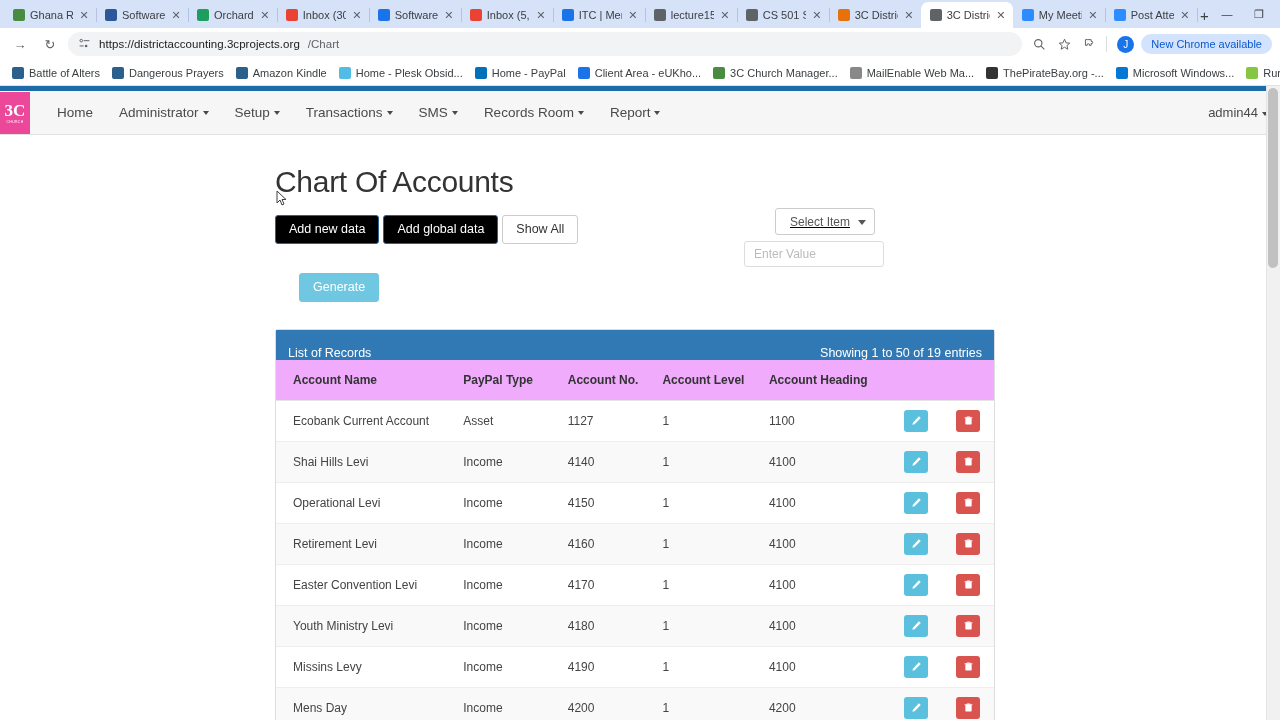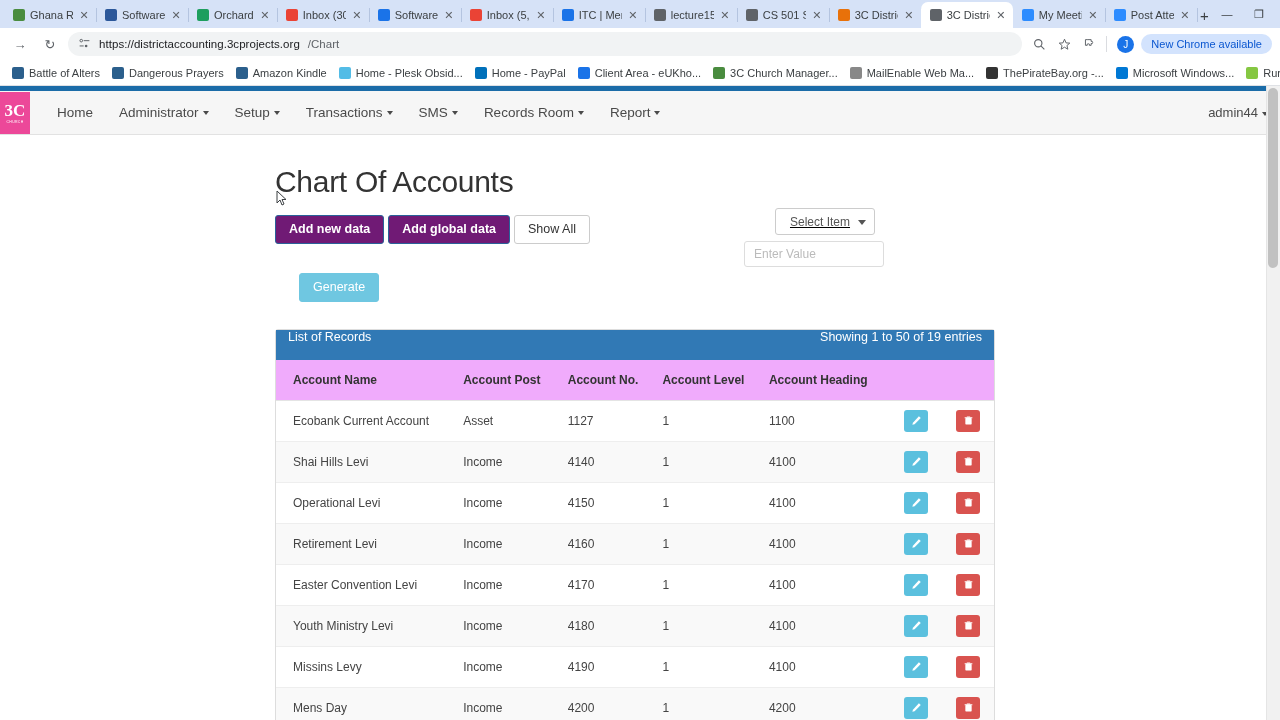--- a/index.html
+++ b/index.html
@@ -149,21 +149,21 @@
     font-size: 30px; font-weight: 400; color: #333; letter-spacing: -.3px;
     margin-bottom: 16px; font-family: "Liberation Sans", sans-serif;
   }
 
   .toolrow { display: flex; align-items: flex-start; position: relative; height: 30px; }
   .btn {
     font-size: 12.5px; padding: 7px 13px; border-radius: 3px;
     border: 1px solid transparent; line-height: 1; white-space: nowrap;
     font-family: "Liberation Sans", sans-serif; cursor: default;
   }
-  .btn-primary { background: #701a75; color: #fff; border-color: #2a6299; font-weight: bold; }
+  .btn-primary { background: #000000; color: #fff; border-color: #2a6299; }
   .btn-default { background: #fff; color: #333; border-color: #ccc; }
   .btn-info { background: #6fc7e1; color: #fff; border-color: #6fc7e1; }
   .btn-gap { margin-right: 4px; }
 
   .filterbox {
     position: absolute; left: 500px; top: -7px; width: 130px; text-decoration: underline;
   }
   .select-item {
     width: 100px; height: 27px; border: 1px solid #ccc; border-radius: 3px;
     background: #fff; font-size: 12px; color: #555;
@@ -183,21 +183,21 @@
   }
 
   .generate-row { margin-top: 28px; padding-left: 24px; }
 
   .panel {
     margin-top: 27px; width: 720px; border: 1px solid #ddd;
     border-radius: 3px; background: #fff;
   }
   .panel-head {
     background: #3179b5; color: #fff; height: 30px;
-    display: flex; align-items: flex-start; justify-content: space-between;
+    display: flex; align-items: flex-end; justify-content: space-between;
     padding: 0 12px; font-size: 12.5px;
   }
   table.records { width: 100%; border-collapse: collapse; }
   table.records thead th {
     text-align: left; font-size: 12px; color: #333; font-weight: bold;
     padding: 13px 0 13px 0; border-bottom: 1px solid #e4e4e4; background: #f0abfc;
   }
   table.records tbody td {
     font-size: 12px; color: #444; padding: 9px 0;
     border-bottom: 1px solid #eee; vertical-align: middle;
@@ -450,21 +450,21 @@
 
         <div class="panel">
           <div class="panel-head">
             <span>List of Records</span>
             <span>Showing 1 to 50 of 19 entries</span>
           </div>
           <table class="records">
             <thead>
               <tr id="thead-row">
                   <th class="c1">Account Name</th>
-                  <th class="c2">Account Post</th>
+                  <th class="c2">PayPal Type</th>
                   <th class="c3">Account No.</th>
                   <th class="c4">Account Level</th>
                   <th class="c5">Account Heading</th>
                   <th class="c6"></th>
                   <th class="c7"></th>
                 </tr>
             </thead>
             <tbody id="tbody-host">
                 <tr>
                   <td class="c1">Ecobank Current Account</td>

